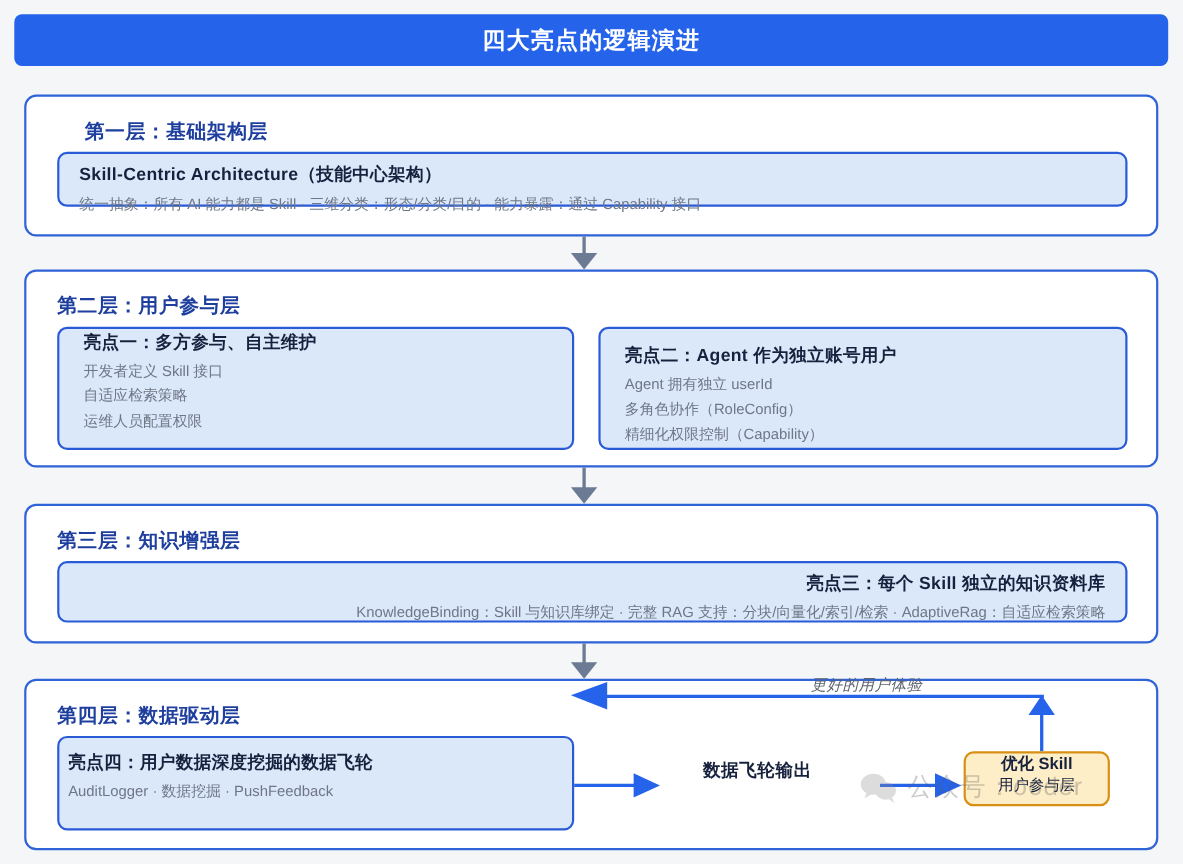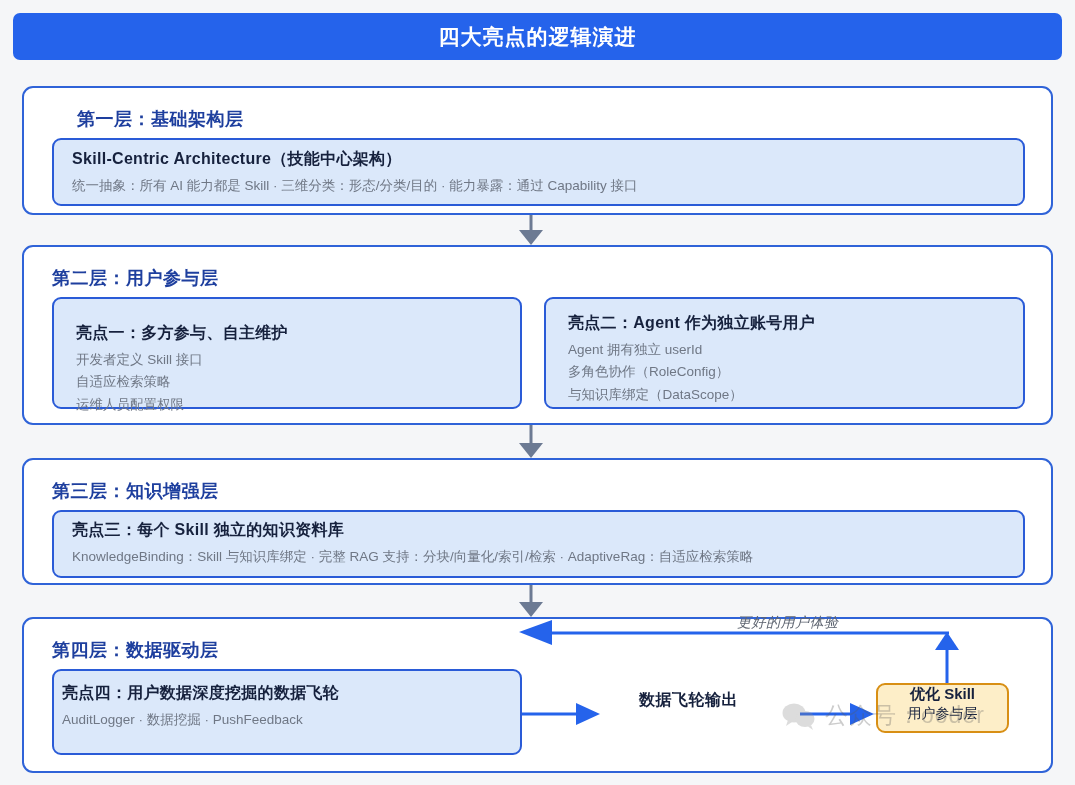--- a/index.html
+++ b/index.html
@@ -48,34 +48,34 @@
   }
   .inner-sub {
     color: #6f7785; font-size: 13.5px; line-height: 1.65;
     margin-top: 5px;
   }
   .inner-sub .line { display: block; }
 
   
   #layer1 { left: 22px; top: 86px; width: 1031px; height: 129px; }
   #layer1 .layer-title { left: 28px; top: 19px; margin-left: 25px; }
-  #layer1 .inner-card { left: 28px; top: 50px; width: 973px; height: 68px;
+  #layer1 .inner-card { left: 28px; top: 50px; width: 973px; height: 50px;
                         padding: 9px 18px; }
 
   
   #layer2 { left: 22px; top: 245px; width: 1031px; height: 180px; }
   #layer2 .layer-title { left: 28px; top: 19px; }
-  #layer2 .card-left  { left: 28px;  top: 50px; width: 470px; height: 112px; padding: 24px 22px; }
+  #layer2 .card-left  { left: 28px;  top: 50px; width: 470px; height: 112px; padding: 2px 22px; }
   #layer2 .card-right { left: 520px; top: 50px; width: 481px; height: 112px; padding: 14px 22px; }
 
   
   #layer3 { left: 22px; top: 458px; width: 1031px; height: 127px; }
   #layer3 .layer-title { left: 28px; top: 19px; }
-  #layer3 .inner-card { left: 28px; top: 50px; width: 973px; height: 68px;
-                        padding: 8px 18px; }
+  #layer3 .inner-card { left: 28px; top: 50px; width: 973px; height: 56px;
+                        padding: 8px 18px; text-align: right; }
 
   
   #layer4 { left: 22px; top: 617px; width: 1031px; height: 156px; }
   #layer4 .layer-title { left: 28px; top: 19px; }
   #layer4 .card-left { left: 28px; top: 50px; width: 470px; height: 86px; padding: 12px 8px; }
 
   
   .connector { position: absolute; left: 0; top: 0; pointer-events: none; }
 
   
@@ -138,21 +138,21 @@
         <span class="line">自适应检索策略</span>
         <span class="line">运维人员配置权限</span>
       </div>
     </div>
 
     <div class="inner-card card-right">
       <div class="inner-head">亮点二：Agent 作为独立账号用户</div>
       <div class="inner-sub">
         <span class="line">Agent 拥有独立 userId</span>
         <span class="line">多角色协作（RoleConfig）</span>
-        <span class="line">与知识库绑定（DataScope）</span>
+        <span class="line">精细化权限控制（Capability）</span>
       </div>
     </div>
   </div>
 
   <div class="layer" id="layer3">
     <div class="layer-title">第三层：知识增强层</div>
     <div class="inner-card">
       <div class="inner-head">亮点三：每个 Skill 独立的知识资料库</div>
       <div class="inner-sub">
         <span class="line">KnowledgeBinding：Skill 与知识库绑定 · 完整 RAG 支持：分块/向量化/索引/检索 · AdaptiveRag：自适应检索策略</span>

